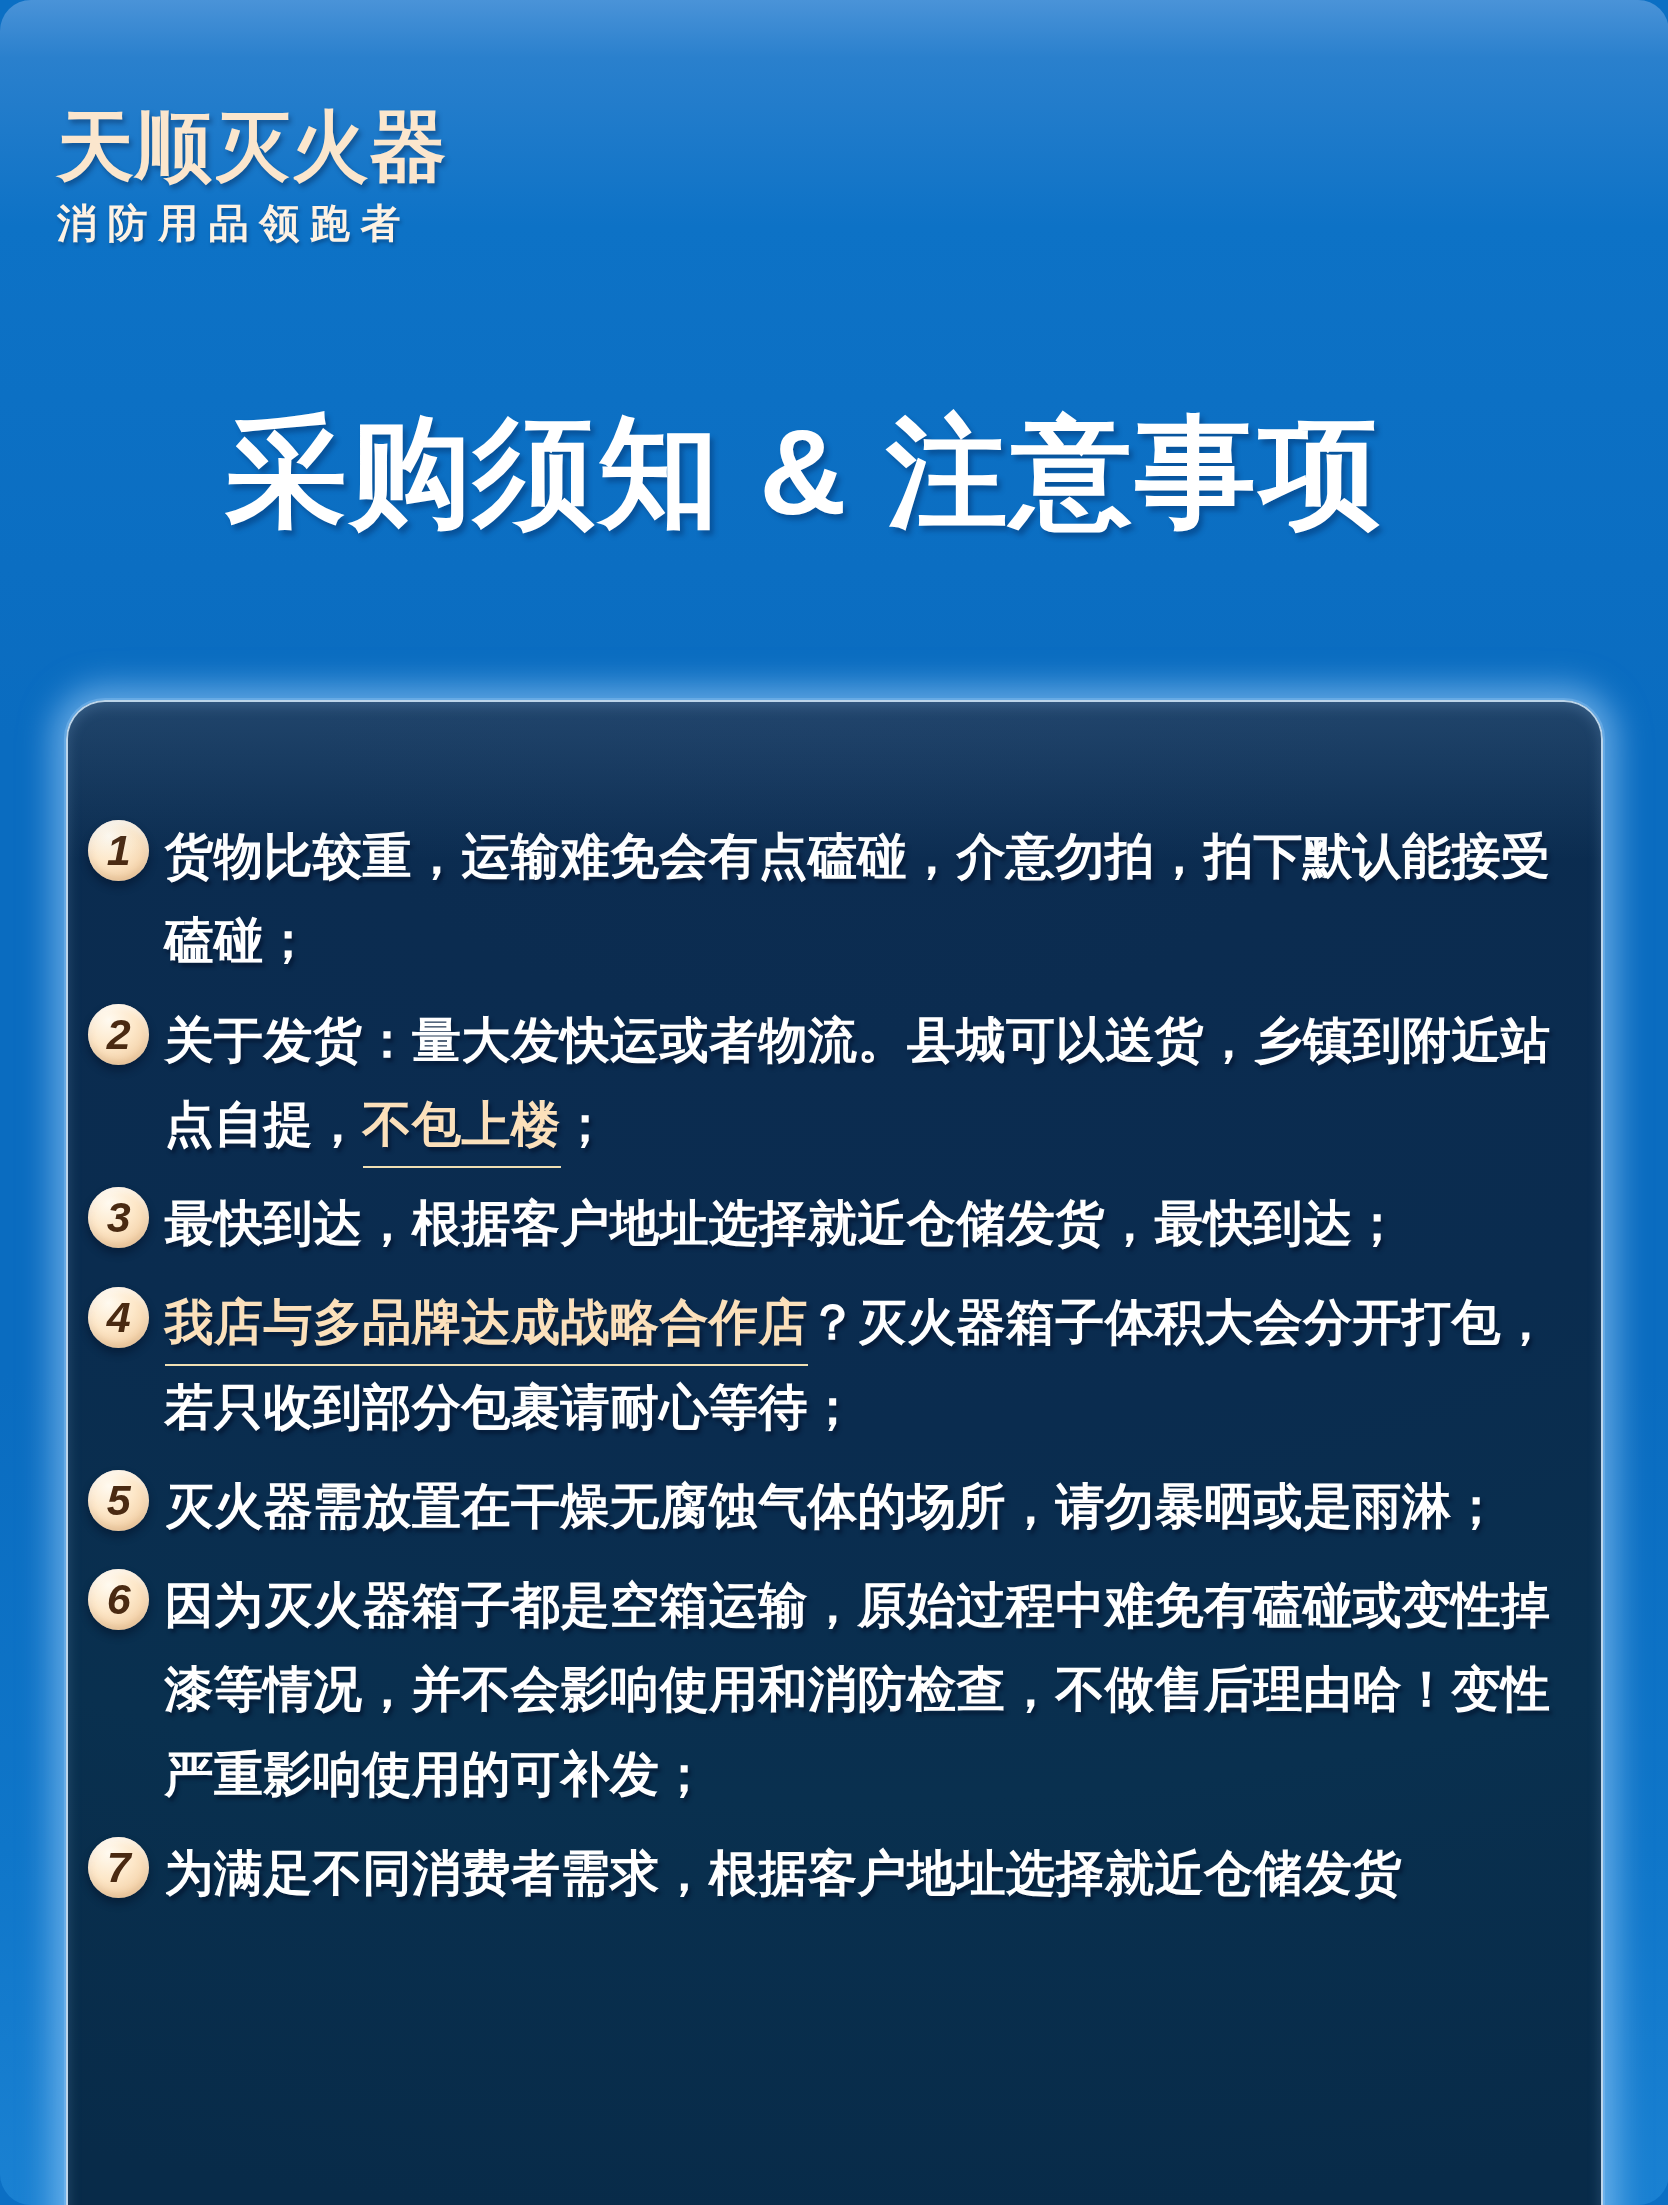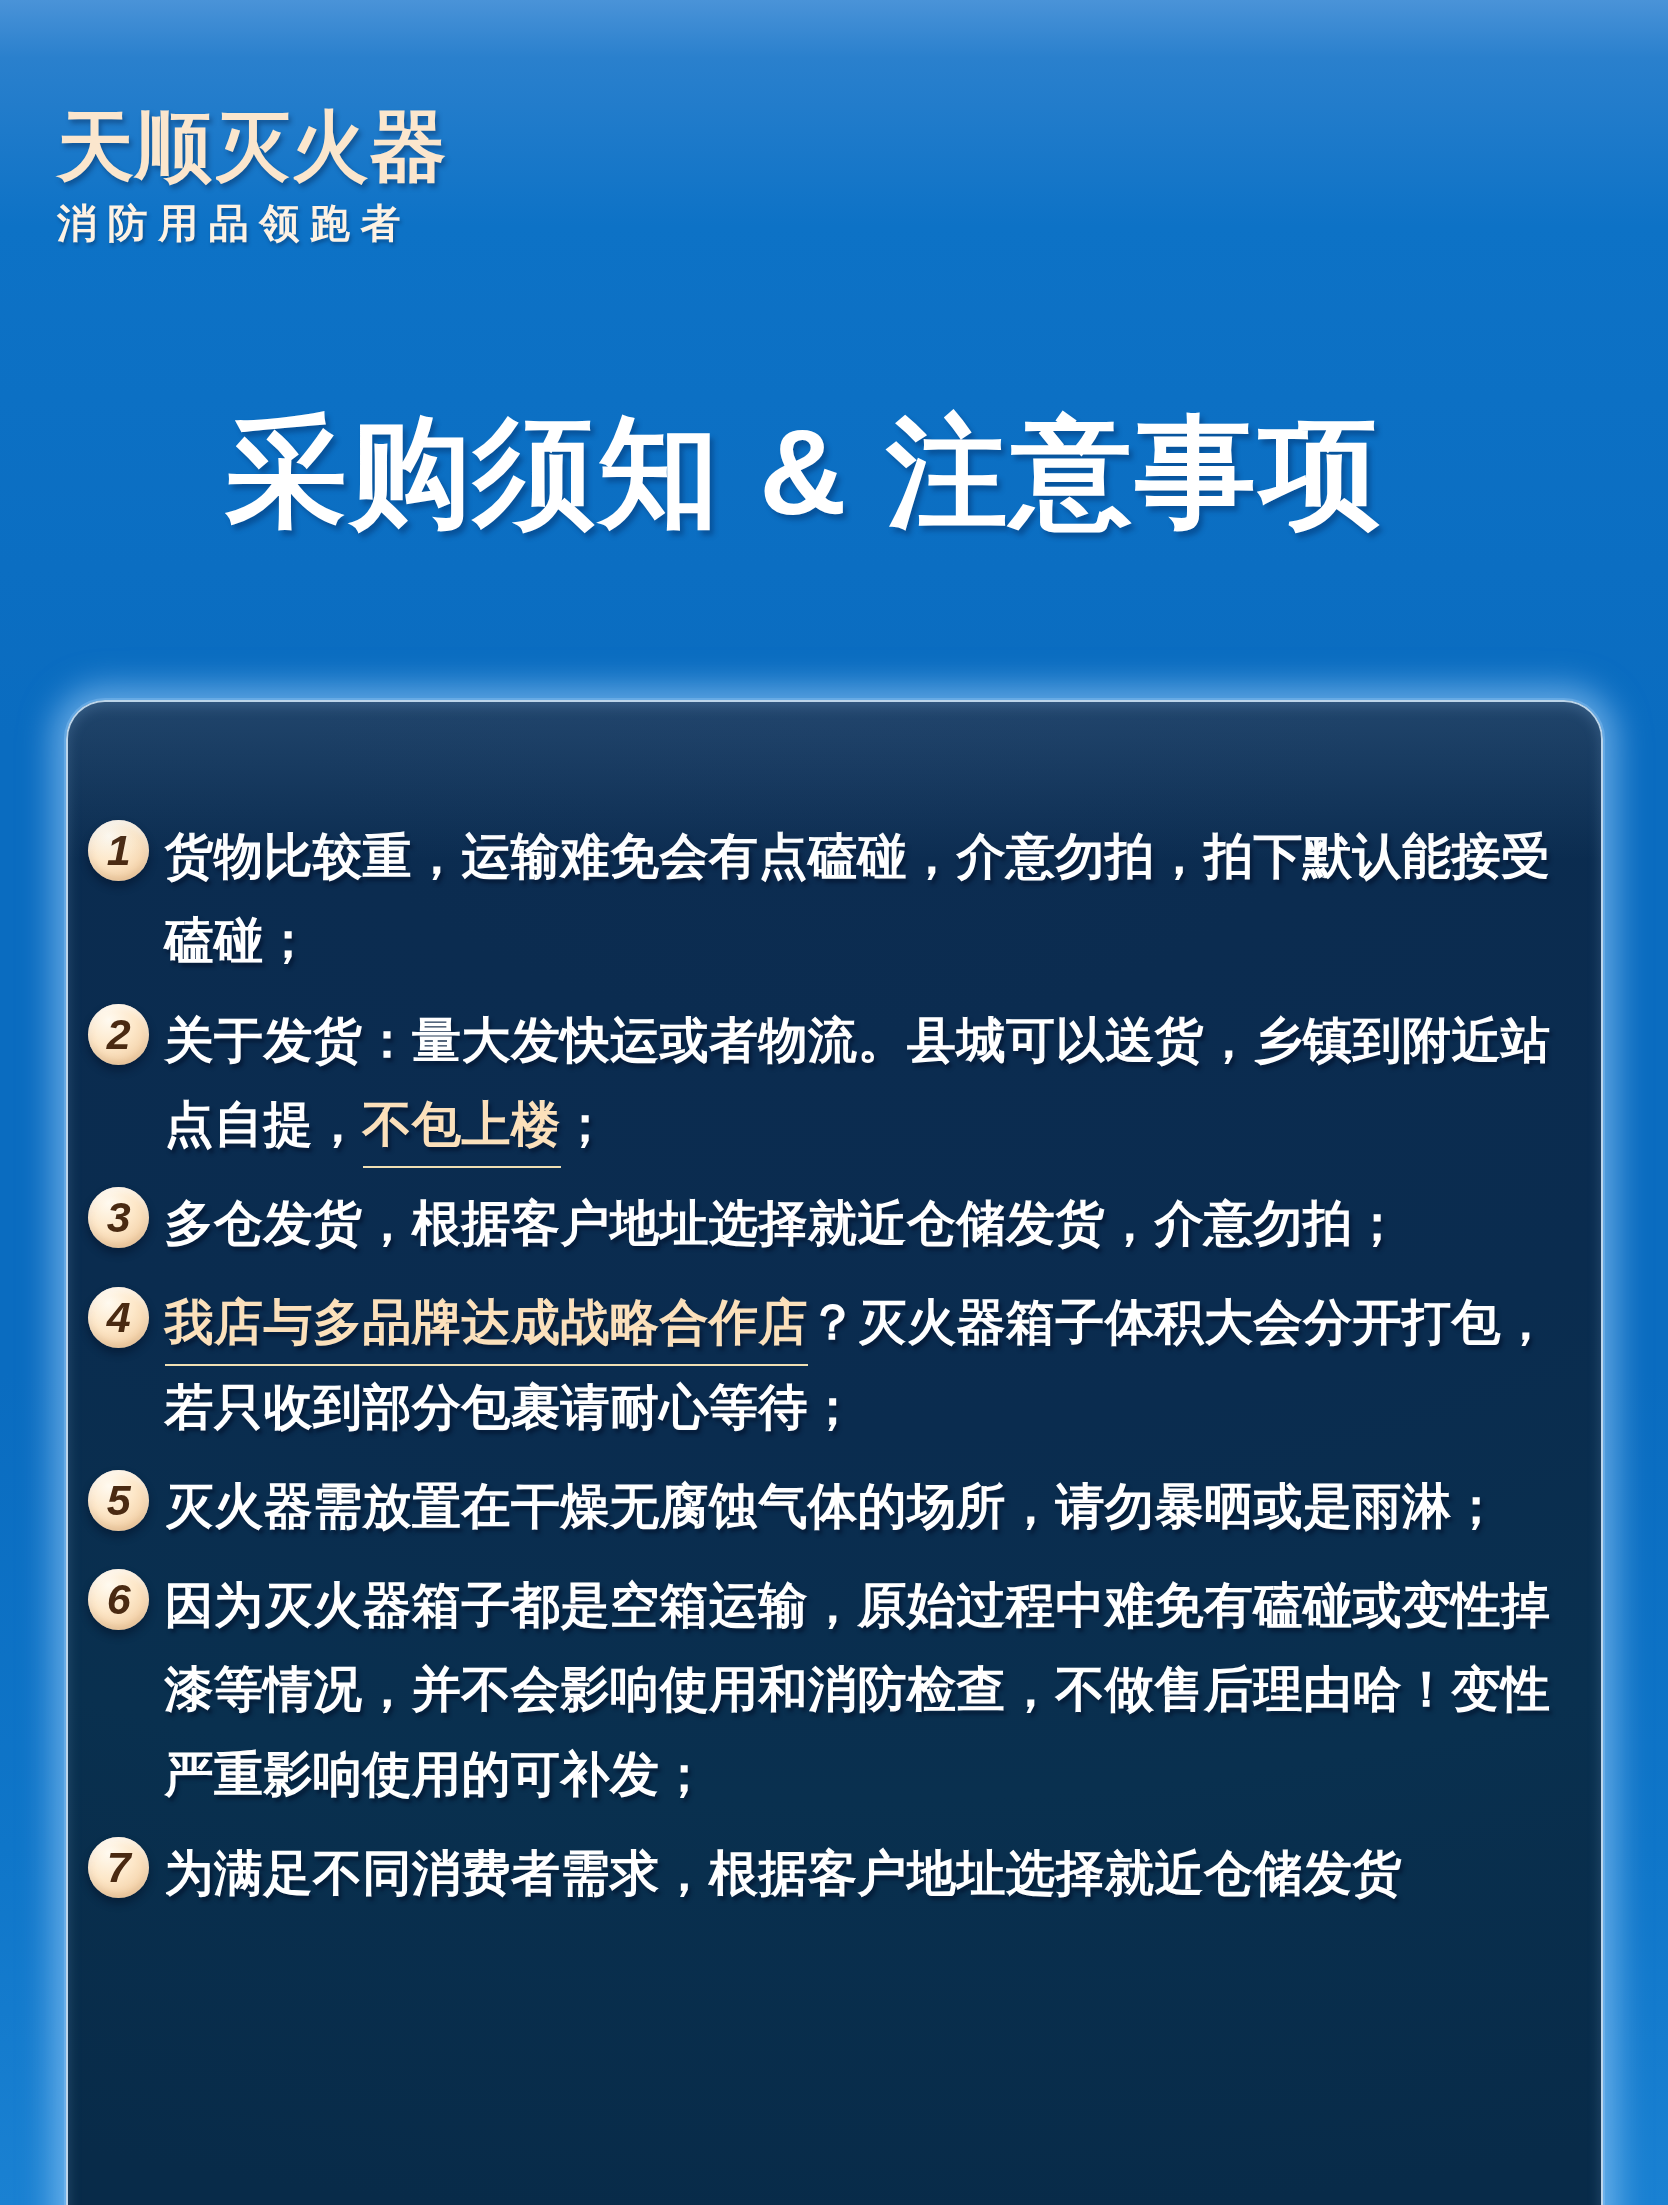--- a/index.html
+++ b/index.html
@@ -21,20 +21,21 @@
     background:
       linear-gradient(180deg,
         #4a93d8 0px,
         #2a80cd 58px,
         #0d72c6 227px,
         #0a6cc0 739px,
         #0a6cc0 1373px,
         #0f76c9 1848px,
         #1a81d2 2205px);
     overflow: hidden;
+    border-radius: 31px;
   }
 
   
   #brand {
     position: absolute;
     left: 57px;
     top: 108px;
     width: 528px;
   }
   #brand-name {
@@ -169,21 +170,21 @@
         <div class="notice-item">
           <div class="badge">1</div>
           <div class="notice-text"><span>货物比较重，运输难免会有点磕碰，介意勿拍，拍下默认能接受磕碰；</span></div>
         </div>
         <div class="notice-item">
           <div class="badge">2</div>
           <div class="notice-text"><span>关于发货：量大发快运或者物流。县城可以送货，乡镇到附近站点自提，</span><span class="hl">不包上楼</span><span>；</span></div>
         </div>
         <div class="notice-item">
           <div class="badge">3</div>
-          <div class="notice-text"><span>多仓发货，根据客户地址选择就近仓储发货，介意勿拍；</span></div>
+          <div class="notice-text"><span>最快到达，根据客户地址选择就近仓储发货，最快到达；</span></div>
         </div>
         <div class="notice-item">
           <div class="badge">4</div>
           <div class="notice-text"><span class="hl">我店与多品牌达成战略合作店</span><span>？灭火器箱子体积大会分开打包，若只收到部分包裹请耐心等待；</span></div>
         </div>
         <div class="notice-item">
           <div class="badge">5</div>
           <div class="notice-text"><span>灭火器需放置在干燥无腐蚀气体的场所，请勿暴晒或是雨淋；</span></div>
         </div>
         <div class="notice-item">

